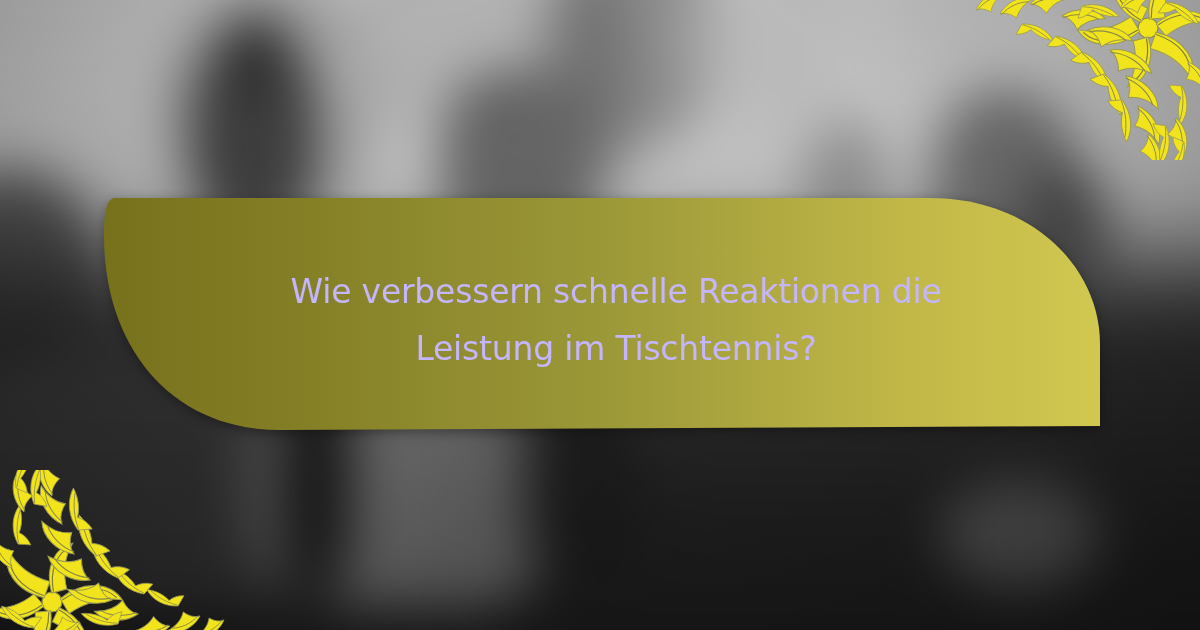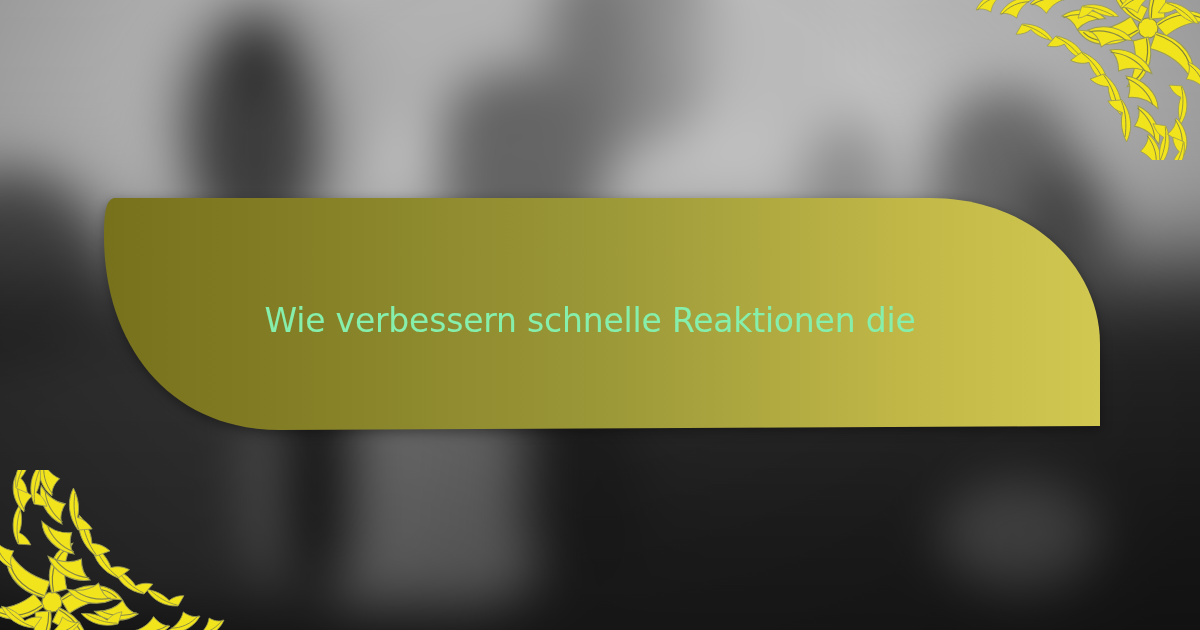--- a/index.html
+++ b/index.html
@@ -48,24 +48,24 @@
   .ornament{position:absolute;width:230px;height:160px;pointer-events:none;}
   .orn-tr{right:0;top:0;}
   .orn-bl{left:0;bottom:0;transform:rotate(180deg);}
 
   
   .banner{
     position:absolute;left:100px;top:196px;width:1000px;height:234px;
   }
   .banner svg{display:block;width:100%;height:100%;filter:drop-shadow(0 3px 6px rgba(0,0,0,.35));}
   .headline{
-    position:absolute;left:140px;top:196px;width:900px;height:234px;
+    position:absolute;left:166px;top:196px;width:900px;height:234px;
     display:flex;flex-direction:column;align-items:center;justify-content:center;
     text-align:center;
-    color:#86efac;
+    color:#c4b5fd;
     font-family:"DejaVu Sans", sans-serif;
     font-size:33px;line-height:57px;font-weight:400;letter-spacing:-.2px;
     padding-top:14px;box-sizing:border-box;
   }
   .headline .ln{display:block;white-space:nowrap;}
 </style>
 </head>
 <body>
 
 <div class="stage">
@@ -253,15 +253,16 @@
                C 930,2 1000,70 1000,148
                L 1000,230
                L 180,234
                C 70,234 4,150 4,40
                C 4,16 6,4 14,2 Z" fill="url(#banGrad)"></path>
     </svg>
   </div>
 
   <div class="headline">
     <span class="ln">Wie verbessern schnelle Reaktionen die</span>
+    <span class="ln">Leistung im Tischtennis?</span>
   </div>
 
 </div>
 
 </body></html>

